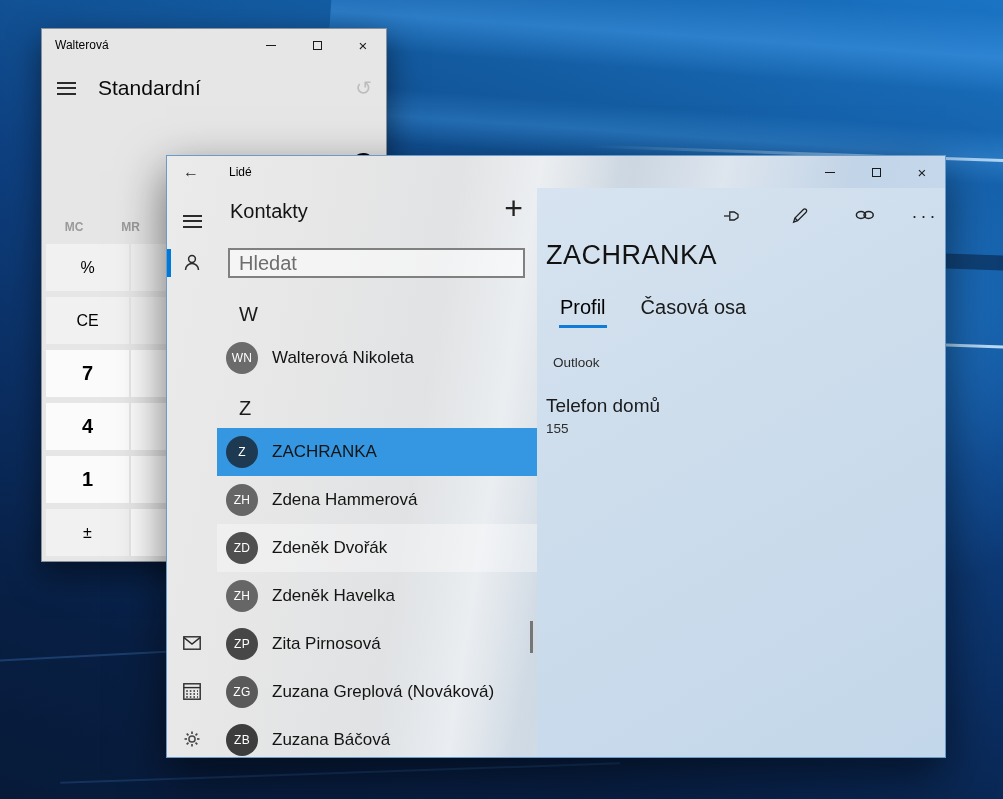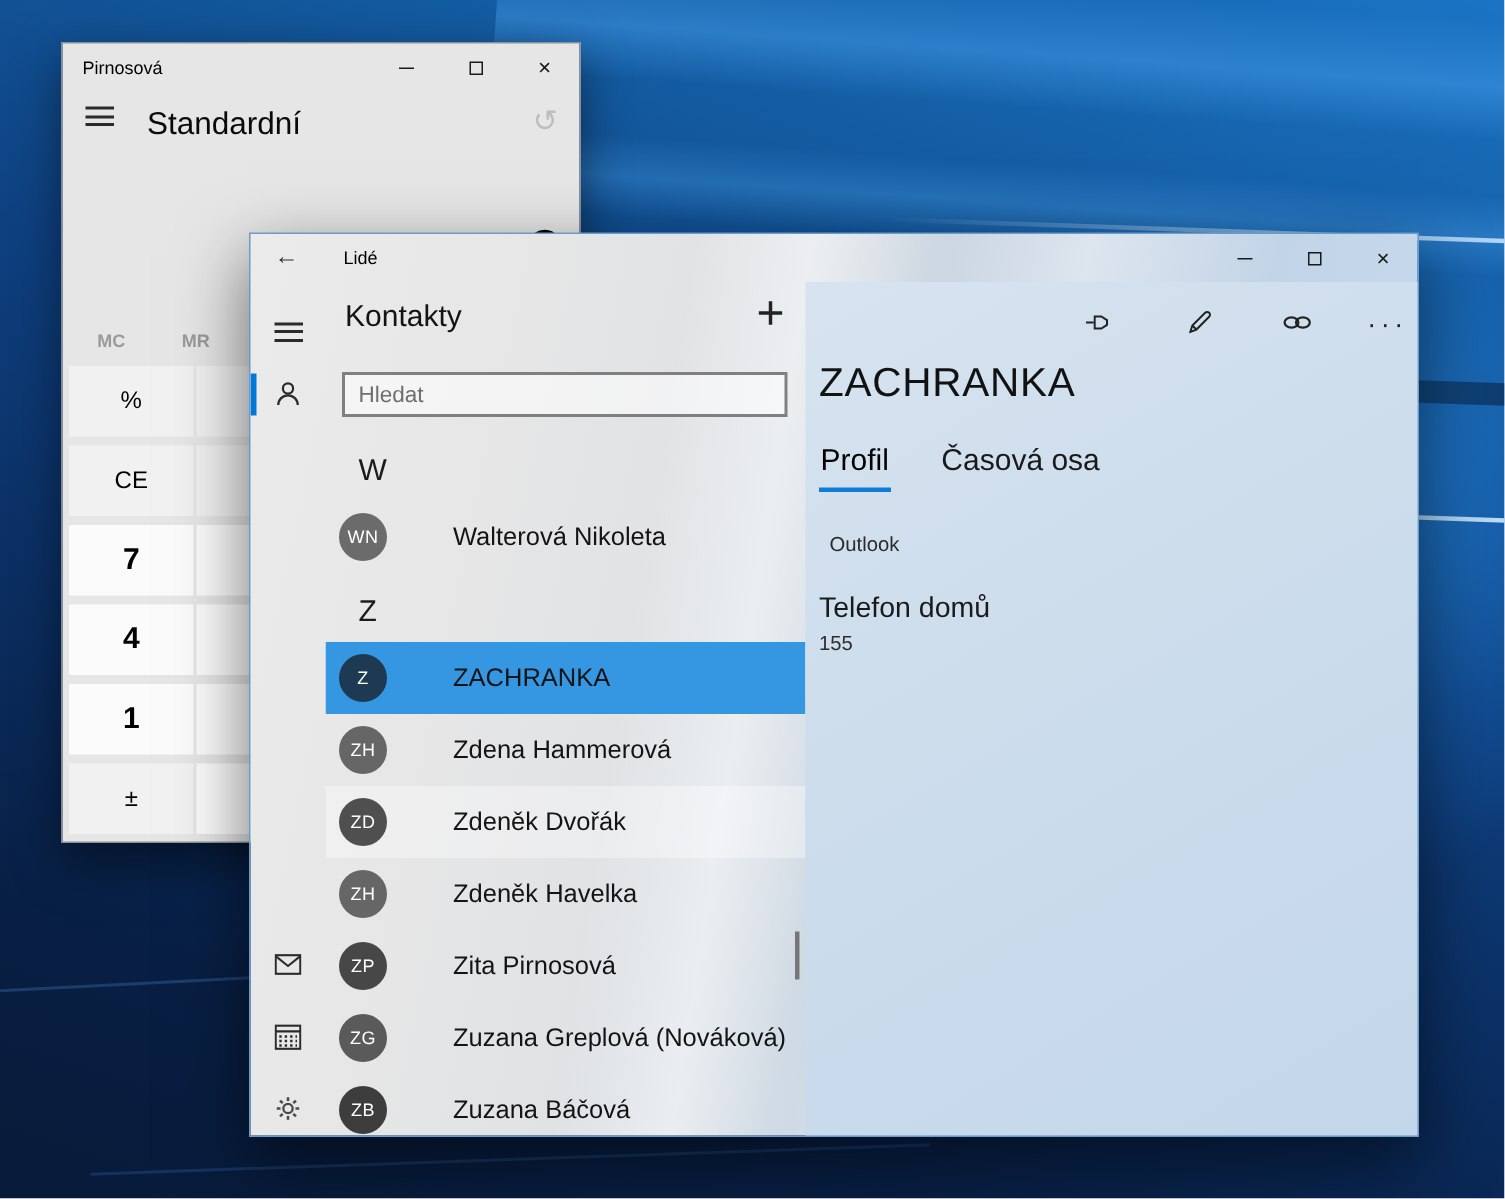--- a/index.html
+++ b/index.html
@@ -40,21 +40,21 @@
   
   .calc-window {
     position:absolute; left:41px; top:28px; width:346px; height:534px;
     background:#e6e6e6; border:1px solid #8a9099; z-index:1;
     box-shadow: 0 12px 30px rgba(0,0,0,0.5);
   }
   .calc-titlebar { position:absolute; left:0; top:0; width:100%; height:32px;
     display:flex; align-items:center; }
   .calc-title { font-size:12px; color:#000; padding-left:13px; flex:1; }
   .calc-header { position:absolute; left:0; top:42px; width:100%; height:34px;
-    display:flex; }
+    display:flex; align-items:center; }
   .hamburger { display:flex; flex-direction:column; justify-content:space-between;
     width:19px; height:13px; }
   .hamburger span { display:block; width:100%; height:2px; background:#2b2b2b; }
   .calc-hamburger { margin-left:15px; }
   .calc-mode { font-size:21px; color:#0a0a0a; margin-left:22px; flex:1; }
   .calc-history { font-size:20px; color:#bdbdbd; margin-right:14px; line-height:1; }
   .calc-display { position:absolute; right:11px; top:117px; font-size:46px; font-weight:600;
     color:#000; line-height:1; letter-spacing:-1px; }
   .calc-memrow { position:absolute; left:4px; top:186px; width:338px; height:24px; display:flex; }
   .mem-btn { flex:1; display:flex; align-items:center; justify-content:center;
@@ -94,68 +94,68 @@
   .rail-settings  { top:534px; }
   .rail-indicator { position:absolute; left:0; top:61px; width:4px; height:28px; }
   .rail svg { display:block; }
 
   
   .list-pane { position:relative; width:320px; height:100%; flex:none; overflow:hidden; }
   .lp-heading { position:absolute; left:13px; top:12px; font-size:20px; font-weight:300; color:#141414; }
   .lp-add { position:absolute; right:14px; top:4px; font-size:32px; font-weight:200; color:#222; line-height:1; }
   .lp-search { position:absolute; left:11px; top:60px; width:297px; height:30px;
     border:2px solid #808080; background:rgba(255,255,255,0.55);
-    font-size:15px; color:#3a3a3a; padding:0 9px; outline:none;
+    font-size:20px; color:#3a3a3a; padding:0 9px; outline:none;
     font-family:"Liberation Sans",sans-serif; }
   .lp-search::placeholder { color:#6e6e6e; opacity:1; }
   .contact-list { position:absolute; left:0; top:100px; width:320px; }
   .letter-header { height:46px; display:flex; align-items:flex-end;
     padding:0 0 8px 22px; font-size:20px; color:#1b1b1b; }
-  .contact-row { height:48px; display:flex; align-items:center; padding-left:9px;gap:30px; }
+  .contact-row { height:48px; display:flex; align-items:center; padding-left:9px; }
   .contact-row.selected { background:#3597e2; }
   .contact-row.highlighted { background:rgba(255,255,255,0.35); }
   .avatar { width:32px; height:32px; border-radius:50%; flex:none;
     display:flex; align-items:center; justify-content:center;
     color:#fff; font-size:12px; letter-spacing:0.3px; }
   .contact-name { margin-left:14px; font-size:17px; color:#141414; white-space:nowrap; }
   .lp-scrollbar { position:absolute; right:4px; top:433px; width:3px; height:32px; background:#767676; }
 
   
   .detail-pane { position:relative; width:410px; height:100%; flex:none;
     background: linear-gradient(150deg, #d7e3f0 0%, #cdddec 40%, #c3d7ea 100%); }
   .dp-toolbar-icon { position:absolute; top:18px; width:22px; height:22px;
     display:flex; align-items:center; justify-content:center; color:#222; }
   .dp-pin  { left:184px; } .dp-edit { left:251px; } .dp-link { left:317px; } .dp-more { left:377px; }
   .dp-more-glyph { font-size:18px; letter-spacing:3px; color:#222; line-height:0.4; }
   .dp-name { position:absolute; left:9px; top:52px; font-size:27px; font-weight:300;
     color:#121212; letter-spacing:0.5px; }
   .dp-tabs { position:absolute; left:9px; top:108px; display:flex; gap:33px; }
   .dp-tab { font-size:20px; font-weight:300; color:#1a1a1a; padding:0 1px 6px 1px;
     border-bottom:3px solid transparent; }
-  .dp-tab.active { border-bottom-color:#0f7cd7; color:#000; }
+  .dp-tab.active { border-bottom-color:#0f7cd7; color:#000;margin-left:13px; }
   .dp-account { position:absolute; left:16px; top:167px; font-size:13.5px; color:#2b2b2b; }
   .dp-field-label { position:absolute; left:9px; top:207px; font-size:19px; color:#1a1a1a; }
   .dp-field-value { position:absolute; left:9px; top:233px; font-size:13.5px; color:#2e2e2e; }
 </style>
 </head>
 <body>
 
 <div class="desktop">
   <div class="wp wp-glow-right"></div>
   <div class="wp wp-beam-a"></div>
   <div class="wp wp-beam-b"></div>
   <div class="wp wp-streak-1"></div>
   <div class="wp wp-streak-2"></div>
   <div class="wp wp-dark-band"></div>
   <div class="wp wp-streak-3"></div>
   <div class="wp wp-streak-4"></div>
 
   <div class="calc-window">
     <div class="calc-titlebar">
-      <span class="calc-title">Pirnosová</span>
+      <span class="calc-title">Walterová</span>
       <div class="win-controls">
         <div class="wc-btn">
             <span class="wc-min-glyph"></span>
           </div>
         <div class="wc-btn">
             <span class="wc-max-glyph"></span>
           </div>
         <div class="wc-btn">
             <span class="wc-close-glyph">×</span>
           </div>

